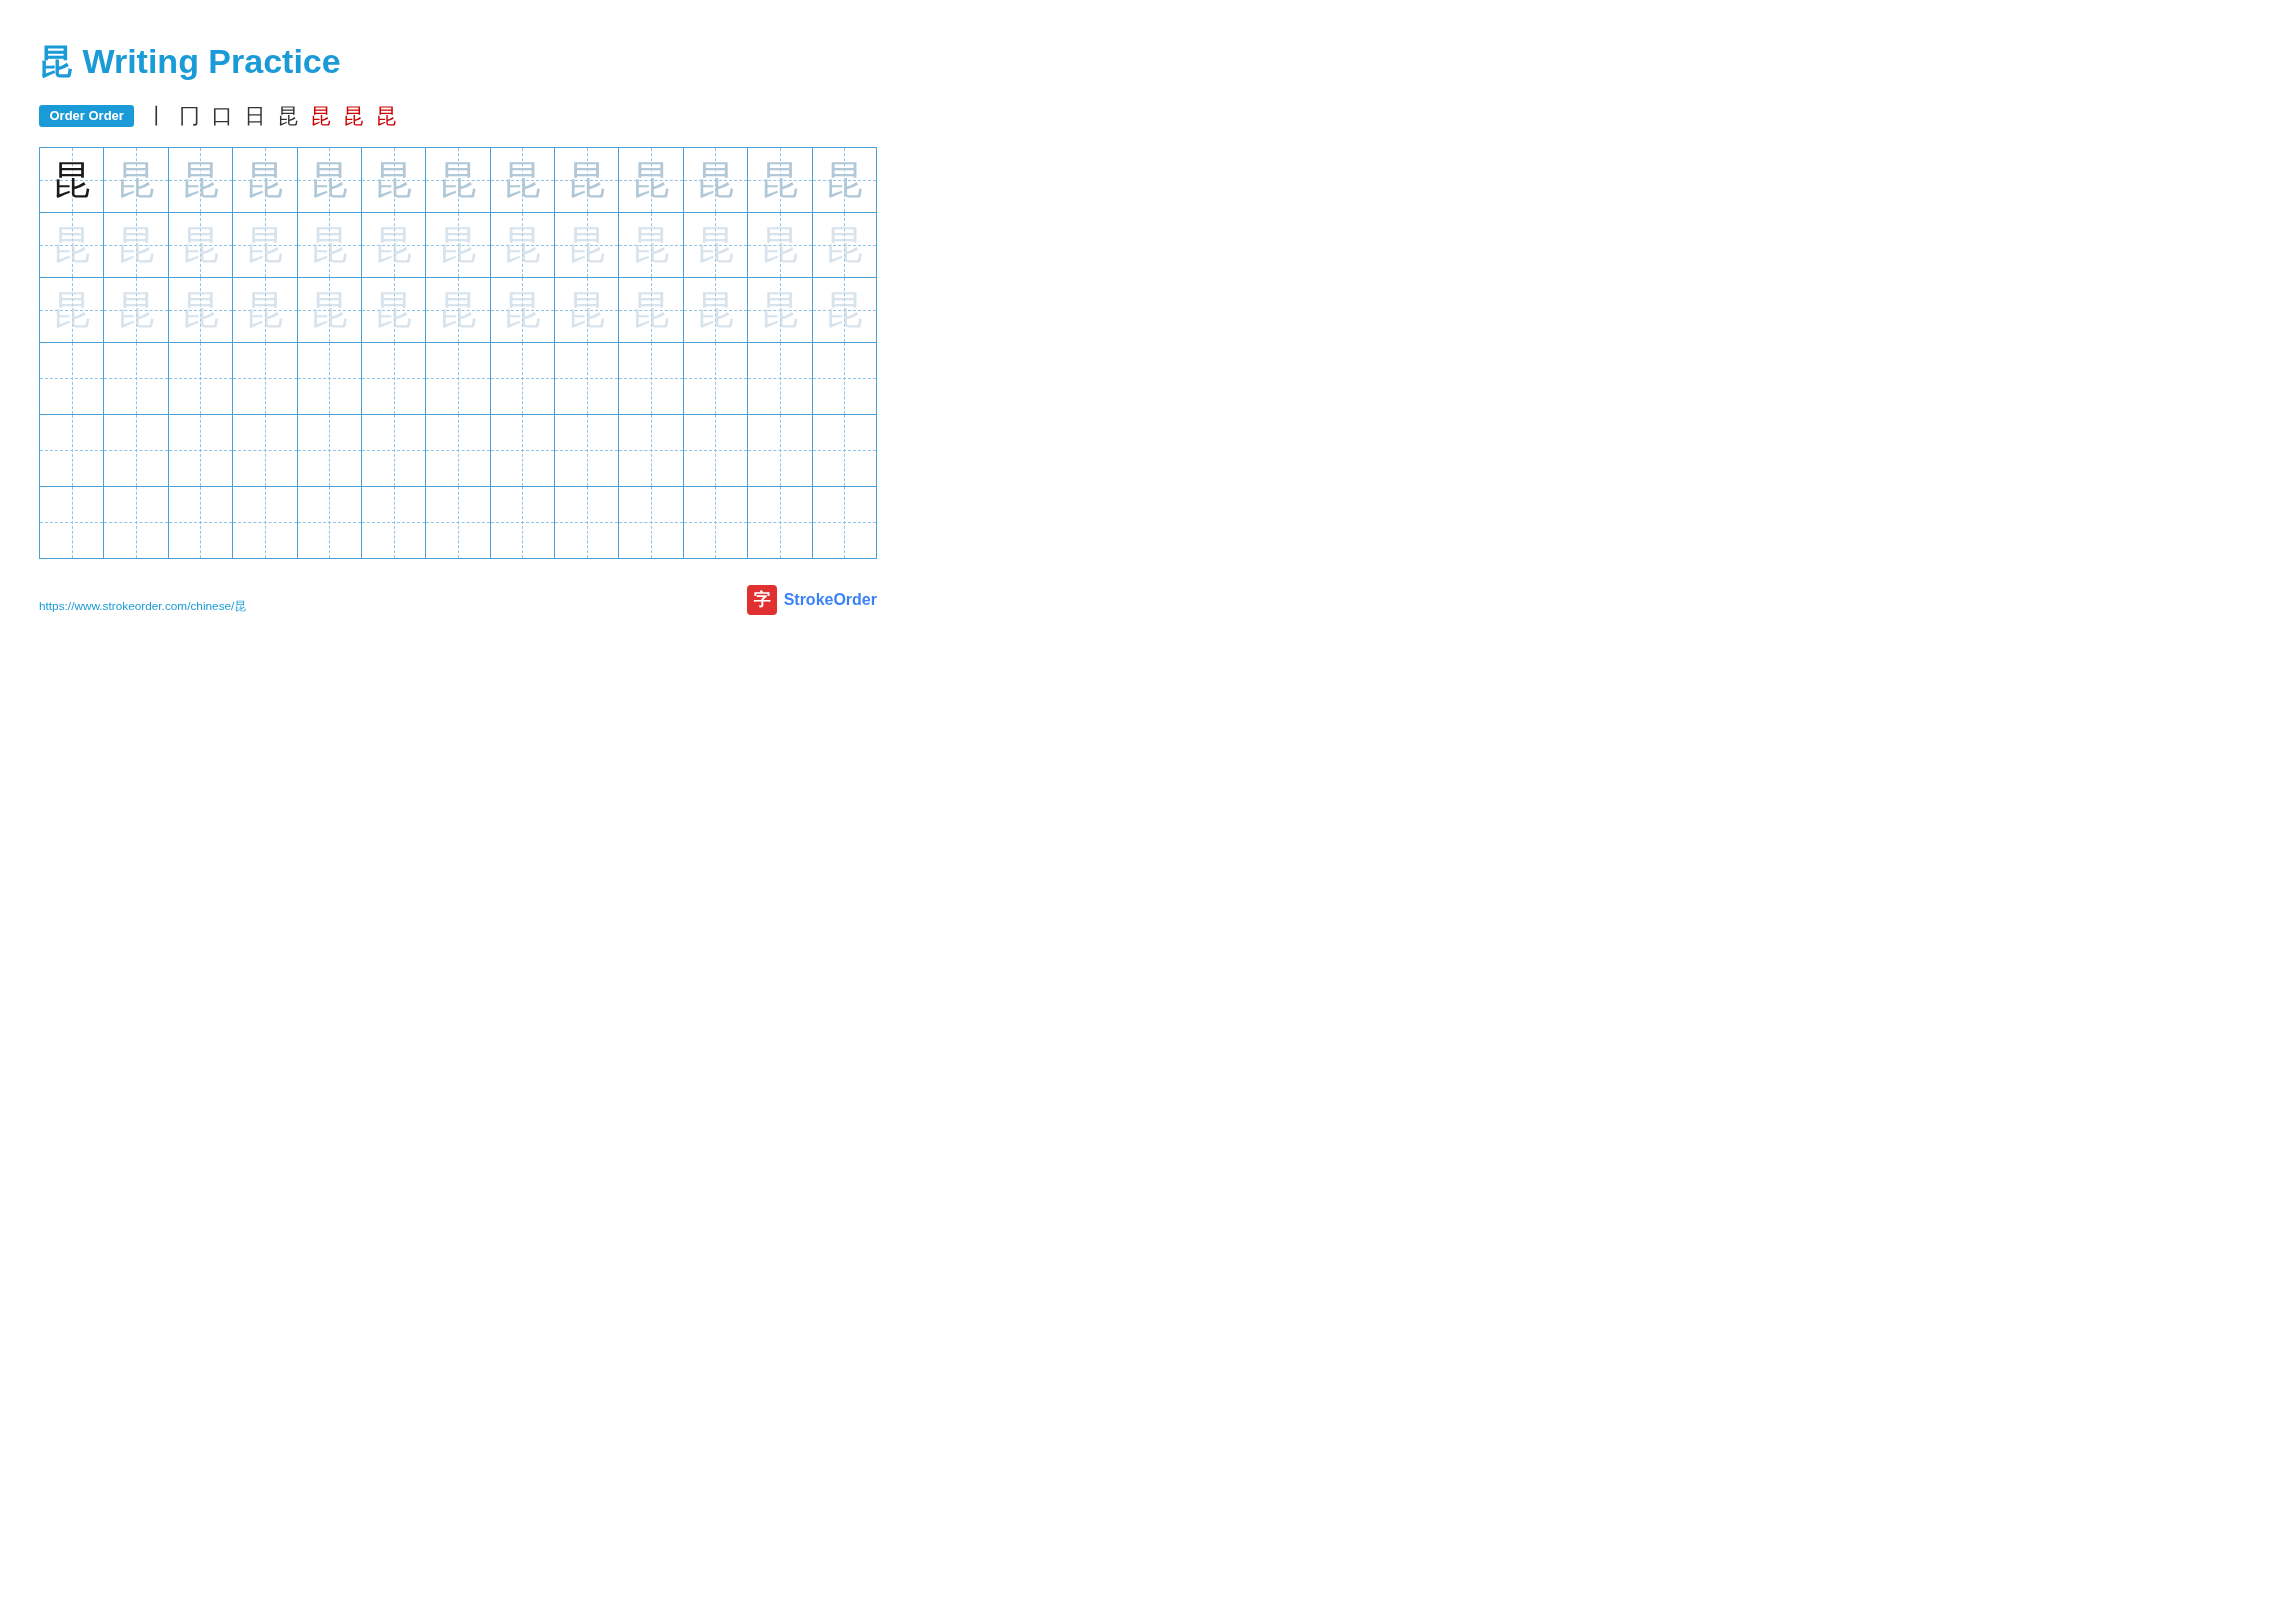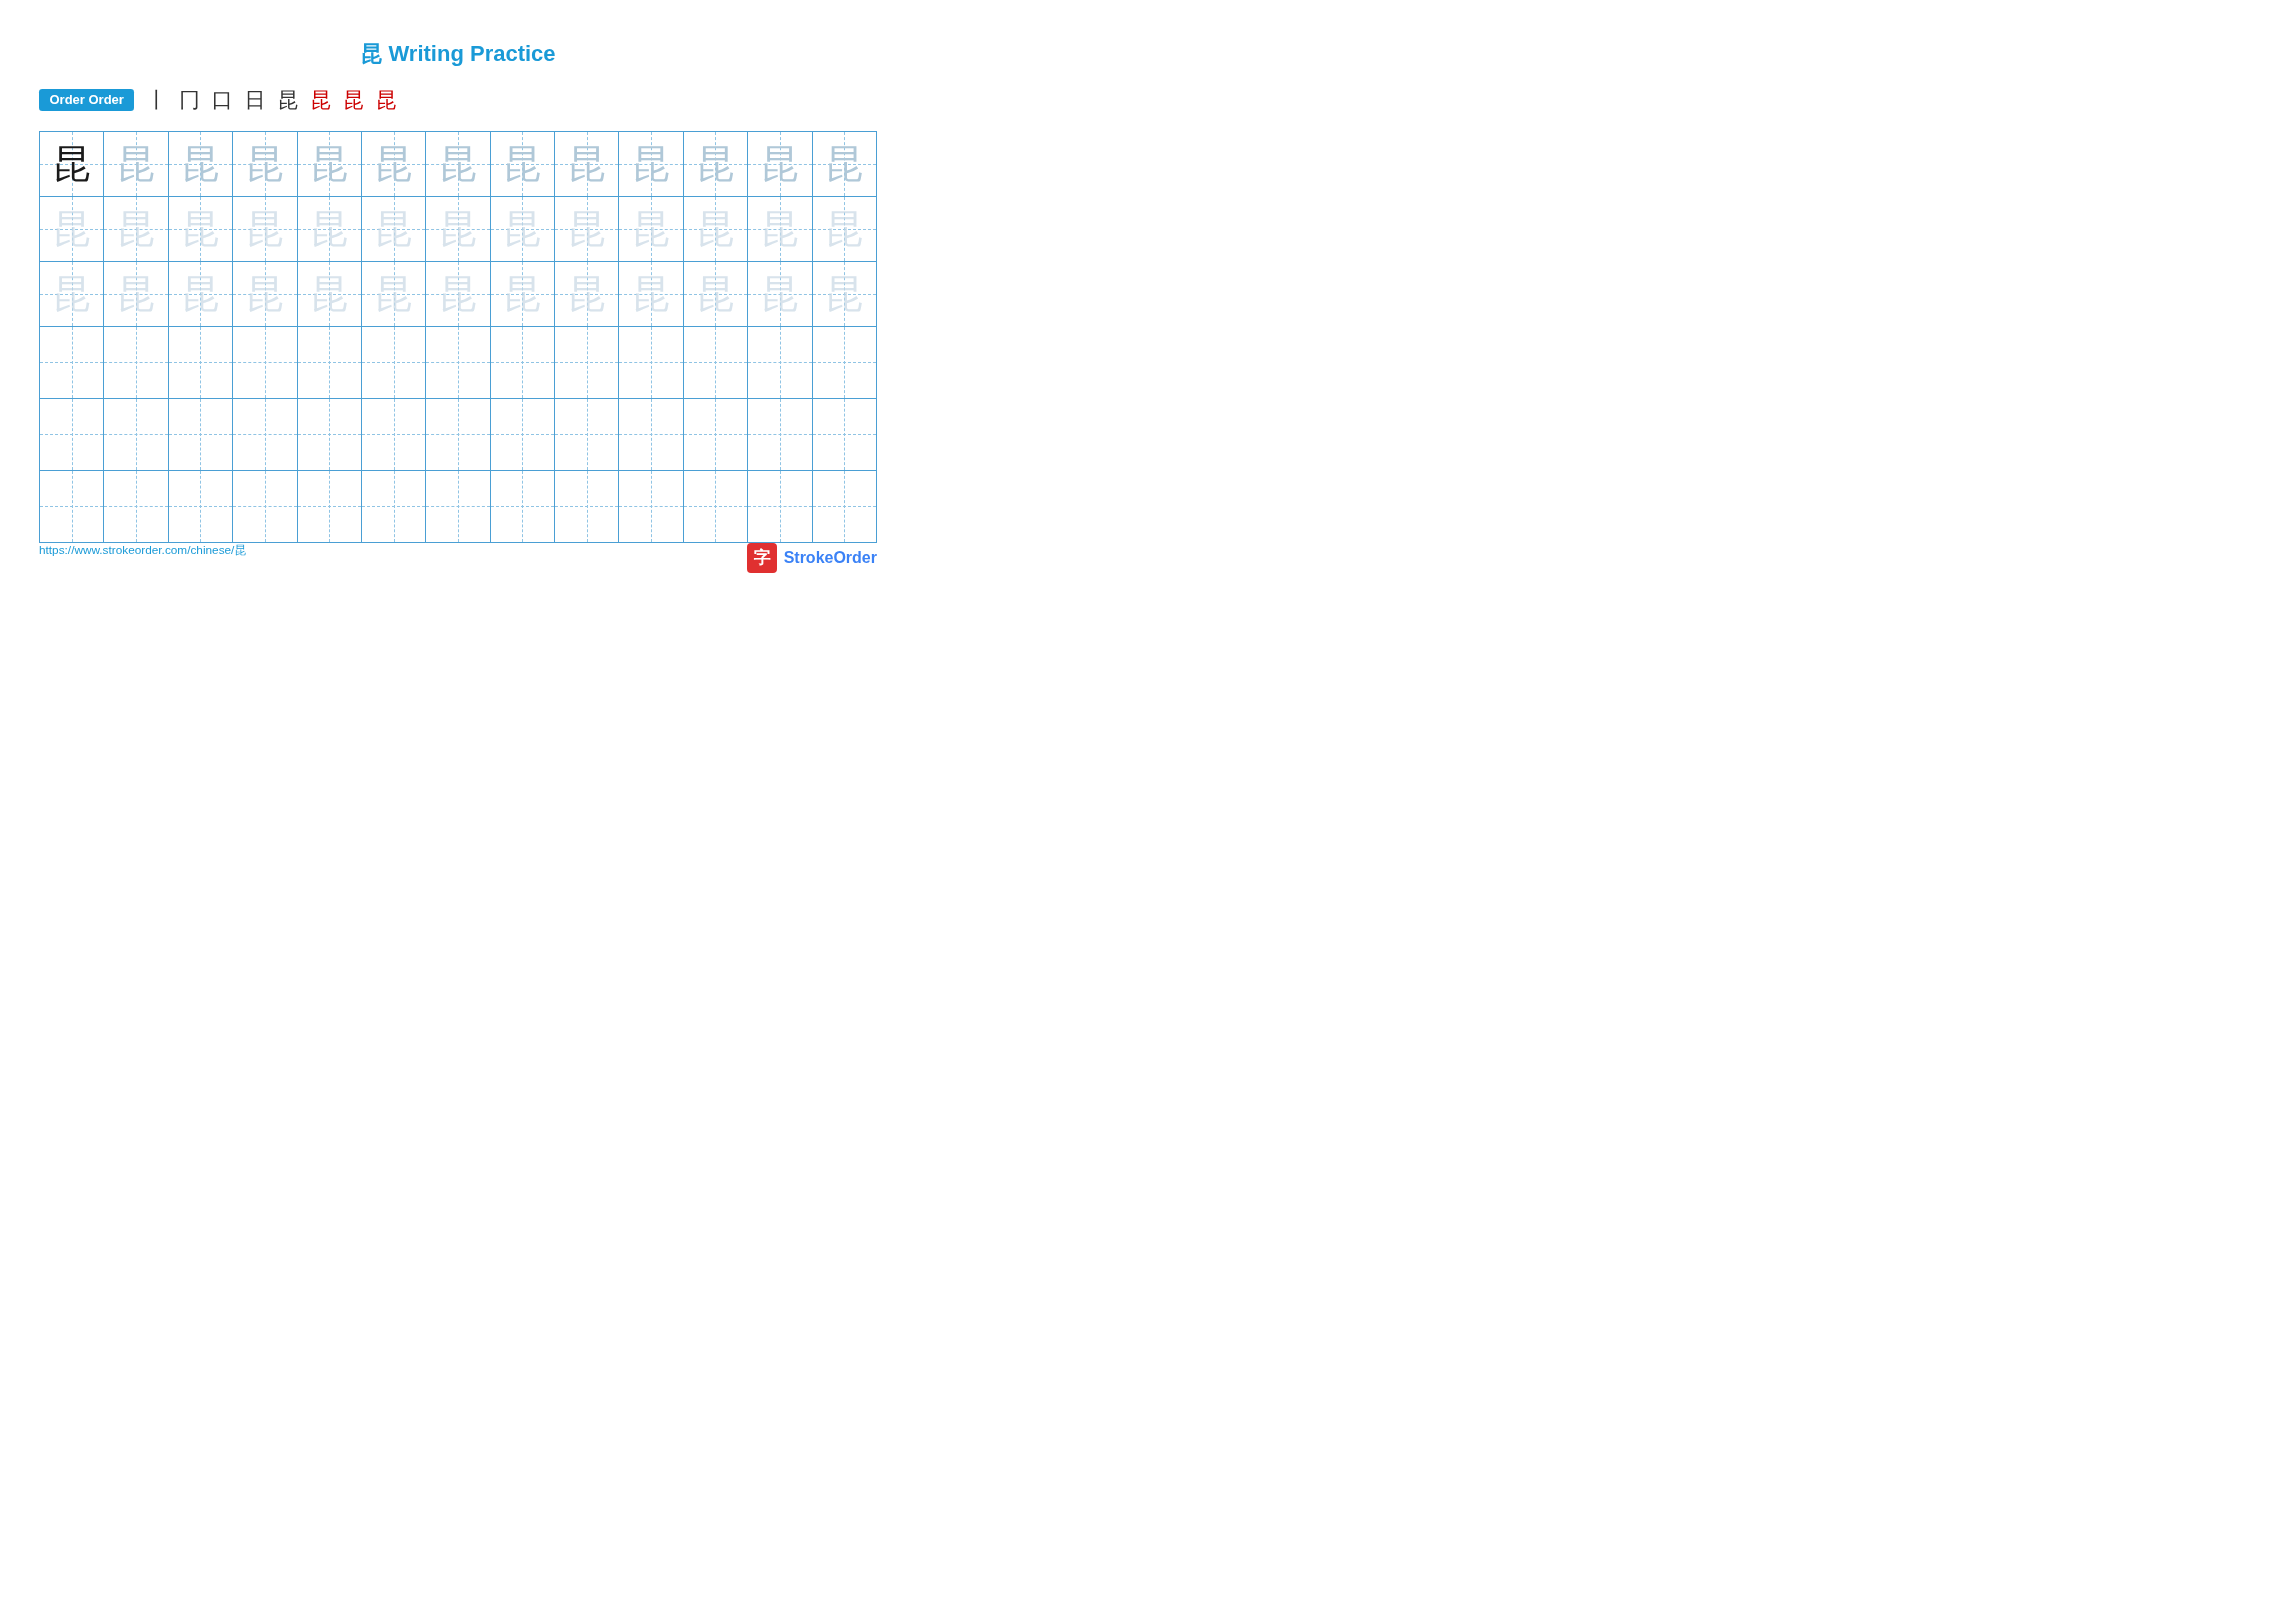--- a/index.html
+++ b/index.html
@@ -5,22 +5,22 @@
     * { margin: 0; padding: 0; box-sizing: border-box; }
     body {
       background: #ffffff;
       font-family: Arial, sans-serif;
       width: 916px;
       min-height: 648px;
       padding: 26px 39px;
     }
 
     .page-title {
-      text-align: center;
-      font-size: 22px;
+      text-align: left;
+      font-size: 34px;
       font-weight: bold;
       color: #1a9ad7;
       margin-bottom: 19.6px;
       margin-top: 13px;
     }
 
     .stroke-order-row {
       display: flex;
       align-items: center;
       gap: 11.8px;
@@ -115,21 +115,22 @@
       opacity: 0.7;
     }
 
     .empty-row td {
       height: 72px;
     }
 
     .footer {
       display: flex;
       justify-content: space-between;
-      align-items: flex-start;
+      align-items: flex-end;
+      margin-top: 26px;
     }
 
     .footer-link {
       color: #1a9ad7;
       font-size: 11.8px;
       text-decoration: none;
     }
 
     .footer-logo {
       display: flex;

